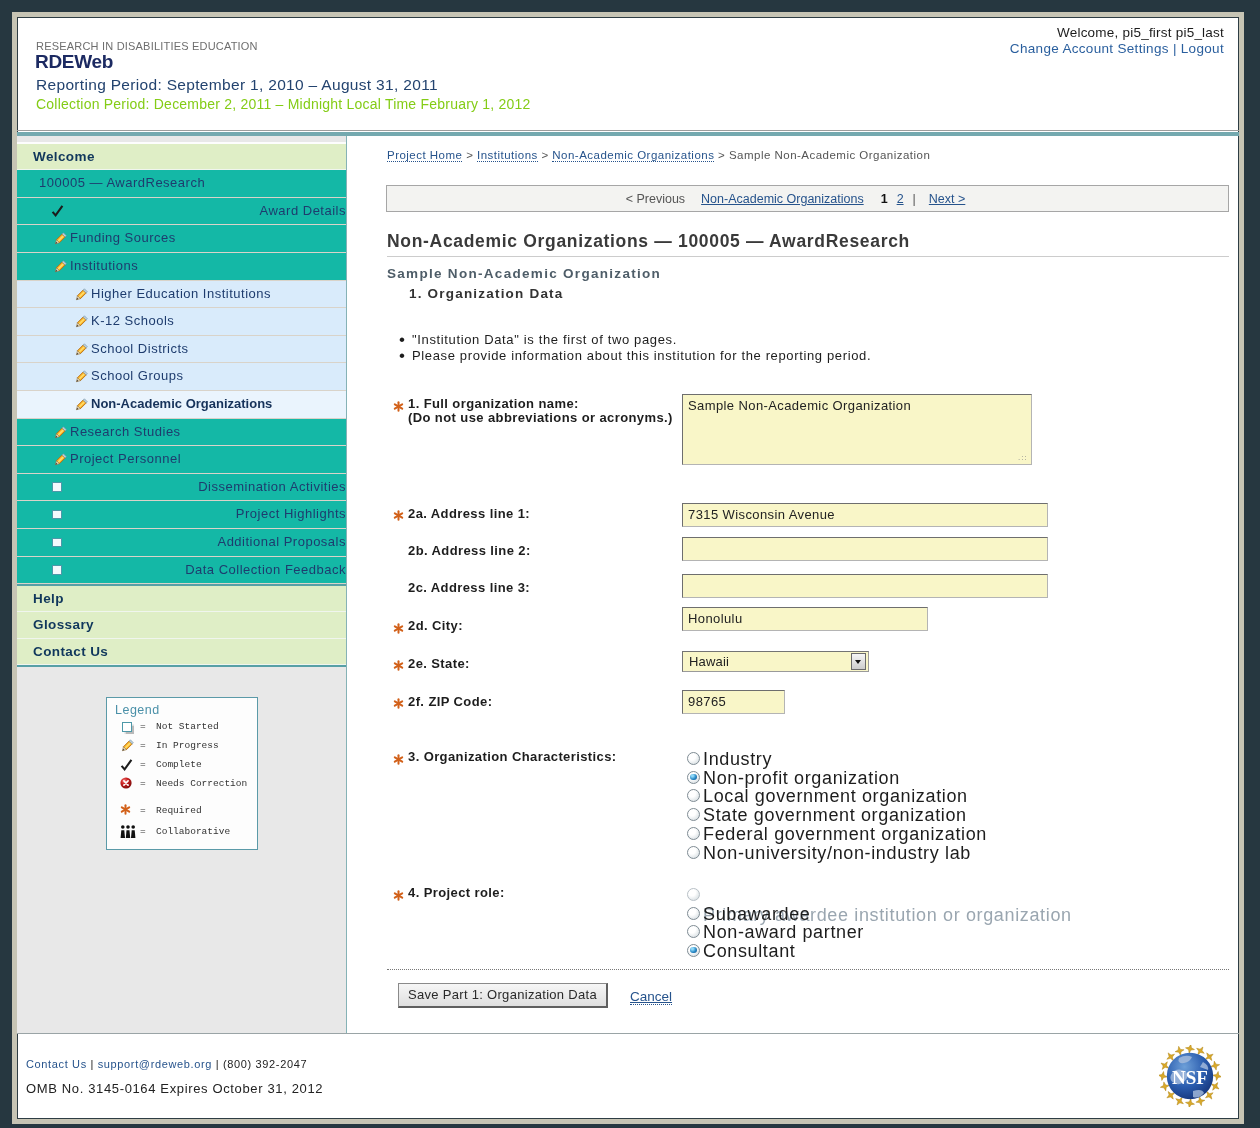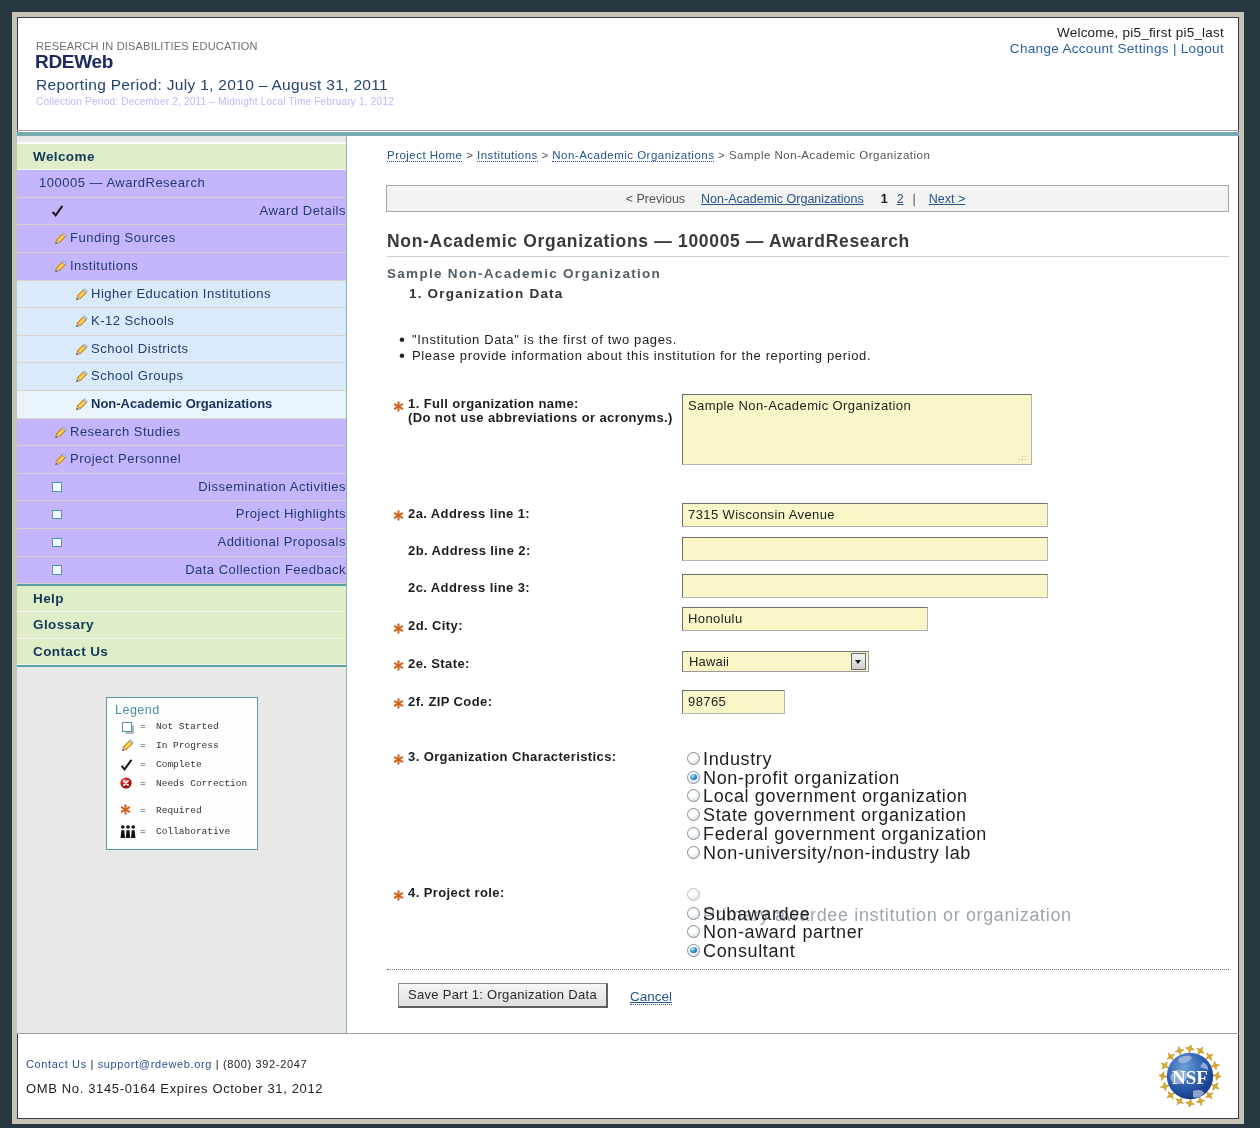--- a/index.html
+++ b/index.html
@@ -3,32 +3,32 @@
 <meta charset="utf-8">
 <style>
 html,body{margin:0;padding:0;}
 body{width:1260px;height:1128px;background:#263740;font-family:"Liberation Sans",sans-serif;position:relative;overflow:hidden;}
 .app{position:absolute;left:17px;top:17px;width:1222px;height:1102px;background:#fff;border:1px solid #2e3d44;box-shadow:0 0 0 5px #c6c4b4;box-sizing:border-box;}
 a{text-decoration:none;color:#26538c;}
 
 .kicker{position:absolute;left:36px;top:39.5px;font-size:11px;letter-spacing:.2px;color:#6e6e6e;}
 .brand{position:absolute;left:35px;top:51px;font-size:19px;font-weight:bold;color:#1c2a62;letter-spacing:-.3px;}
 .rp{position:absolute;left:36px;top:75.5px;font-size:15.5px;color:#23436f;letter-spacing:.32px;}
-.cp{position:absolute;left:36px;top:96px;font-size:10px;color:#c4b5fd;letter-spacing:.22px;}
+.cp{position:absolute;left:36px;top:96px;font-size:14px;color:#84cc16;letter-spacing:.22px;}
 .welc{position:absolute;right:36px;top:24.5px;font-size:13.5px;color:#1c1c1c;letter-spacing:.22px;}
 .acct{position:absolute;right:36px;top:41px;font-size:13.5px;letter-spacing:.32px;color:#2a5f9e;}
 .acct a{color:#2a5f9e;}
 .hline{position:absolute;left:17px;top:130px;width:1222px;height:1.4px;background:#9c9c9c;}
 .teal{position:absolute;left:17px;top:131.5px;width:1222px;height:4px;background:#74a9af;}
 
 .side{position:absolute;left:17px;top:135.5px;width:330px;height:898px;background:#e8e8e8;border-right:1px solid #85b2b6;box-sizing:border-box;}
 .menu{position:absolute;left:17px;top:143.8px;width:329px;}
 .mi{box-sizing:border-box;width:329px;height:27.6px;border-bottom:1px solid #d9d3c9;font-size:13px;color:#1e3c6e;letter-spacing:.5px;position:relative;line-height:26.5px;white-space:nowrap;}
 .green{background:#dfeec6;height:26.5px;border-bottom:1.5px solid #f0f5ee;font-weight:bold;color:#10375c;line-height:25.5px;padding-left:16px;box-sizing:border-box;font-size:13.5px;letter-spacing:.4px;}
-.blue{background:#c4b5fd;}
+.blue{background:#14b8a6;}
 .lblue{background:#d9ebfb;}
 .sel{background:#eaf4fd;font-weight:bold;color:#16325a;letter-spacing:0;}
 .tealsep{height:1.6px;background:#57a0a6;}
 .p1{padding-left:22px;}
 .p2{padding-left:51px;text-align:right;}
 .p2p{padding-left:53px;}
 .p3{padding-left:74px;}
 .icon{position:absolute;top:7px;width:13px;height:13px;}
 .chk{position:absolute;top:7px;width:13px;height:13px;}
 .cbx{position:absolute;top:8.5px;width:7.5px;height:7.5px;background:#f4f9fc;border:1.2px solid #4d98a8;}
@@ -75,21 +75,21 @@
 .botline{position:absolute;left:17px;top:1033px;width:1222px;height:1.4px;background:#9aa4a6;}
 .f1{position:absolute;left:26px;top:1058px;font-size:11px;color:#222;letter-spacing:.64px;}
 .f2{position:absolute;left:26px;top:1080.5px;font-size:13px;color:#222;letter-spacing:.64px;}
 .nsf{position:absolute;left:1159px;top:1045px;width:62px;height:62px;}
 </style>
 </head>
 <body>
 <div class="app"></div>
 <div class="kicker">RESEARCH IN DISABILITIES EDUCATION</div>
 <div class="brand">RDEWeb</div>
-<div class="rp">Reporting Period: July 1, 2010 – August 31, 2011</div>
+<div class="rp">Reporting Period: September 1, 2010 – August 31, 2011</div>
 <div class="cp">Collection Period: December 2, 2011 – Midnight Local Time February 1, 2012</div>
 <div class="welc">Welcome, pi5_first pi5_last</div>
 <div class="acct"><a href="#">Change Account Settings</a> | <a href="#">Logout</a></div>
 <div class="hline"></div>
 <div class="teal"></div>
 <div class="side"></div>
 <div style="position:absolute;left:17px;top:142.2px;width:329px;height:1.6px;background:#fdfdfd;"></div>
 <div class="menu">
   <div class="mi green">Welcome</div>
   <div class="mi blue p1">100005 — AwardResearch</div>

